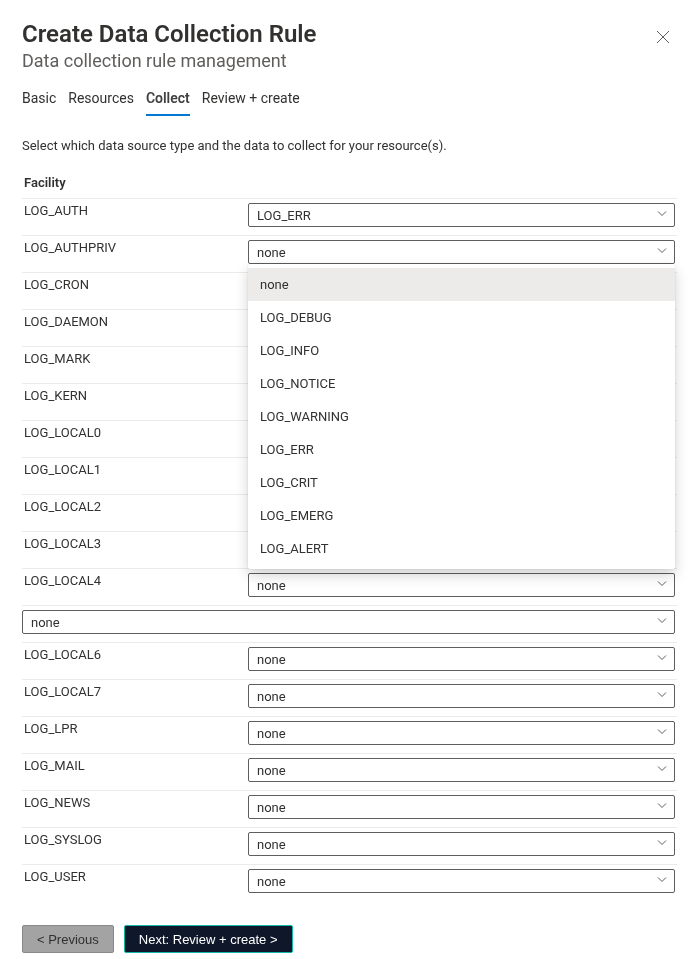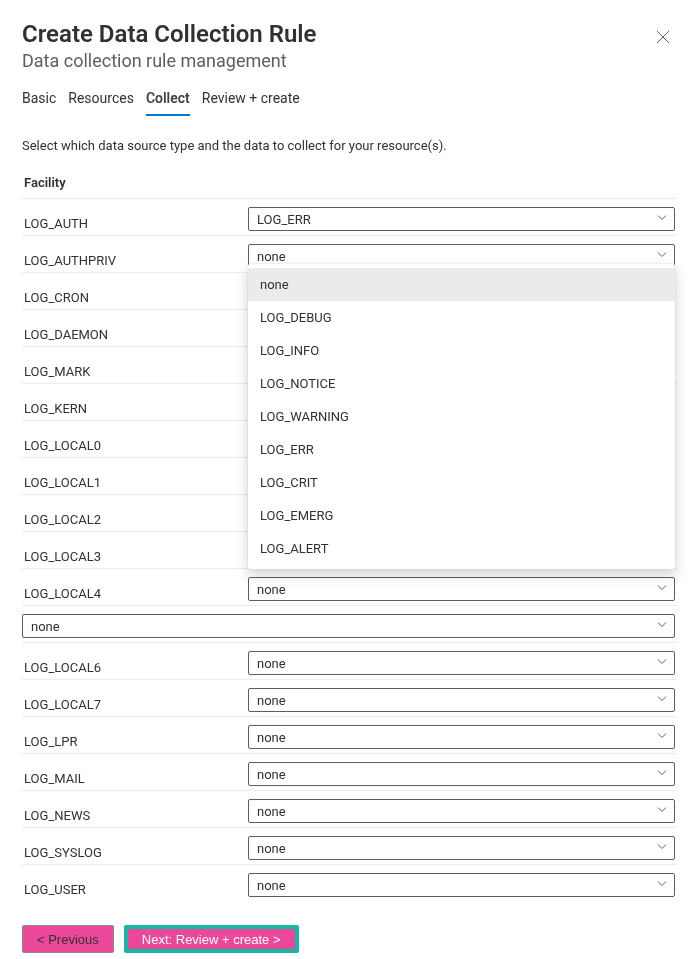--- a/index.html
+++ b/index.html
@@ -74,21 +74,21 @@
     font-weight: 600;
     font-size: 13px;
     padding-bottom: 8px;
   }
   .col-facility { width: 226px; padding-left: 2px; }
   .col-level    { flex: 1; }
 
   .rows { }
   .row {
     display: flex;
-    align-items: flex-end;
+    align-items: flex-start;
     border-top: 1px solid #edebe9;
     min-height: 37px;
     padding: 4px 0;
   }
   .row .facility {
     width: 226px;
     padding-left: 2px;
     font-size: 13px;
     color: #323130;
   }
@@ -145,27 +145,27 @@
   .btn {
     height: 28px;
     padding: 0 14px;
     font-size: 13px;
     border-radius: 2px;
     cursor: pointer;
     display: inline-flex;
     align-items: center;
   }
   .btn-secondary {
-    background: #ec4899;
+    background: #a3a3a3;
     border: 1px solid #8a8886;
     color: #323130;
   }
   .btn-primary {
-    background: #ec4899;
-    border: 4px solid #14b8a6;
+    background: #0f172a;
+    border: 1px solid #14b8a6;
     color: #fff;
   }
 </style>
 </head>
 <body>
 
 <div class="page">
 
   <div class="header">
     <div class="header-left">

